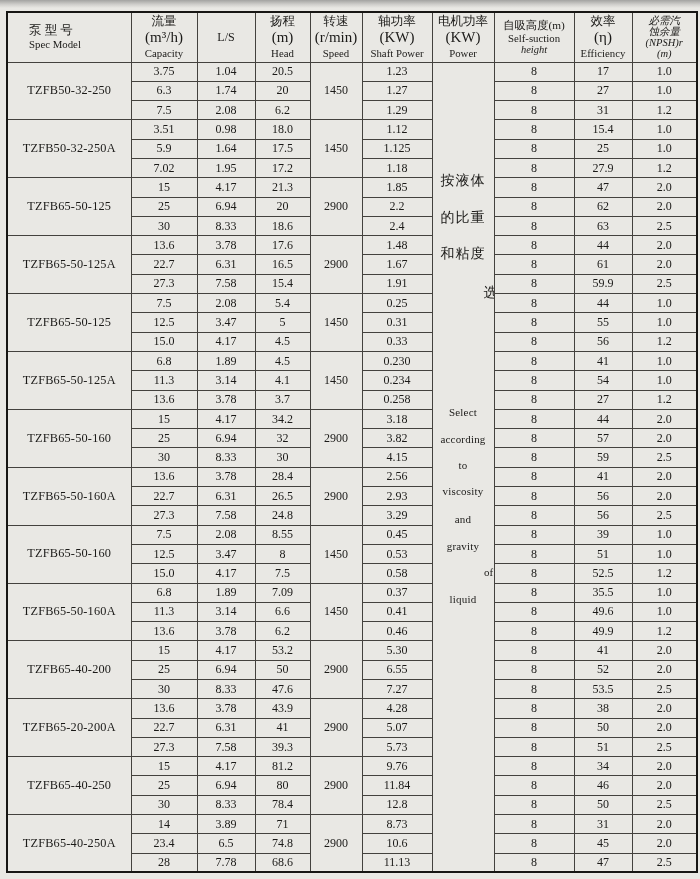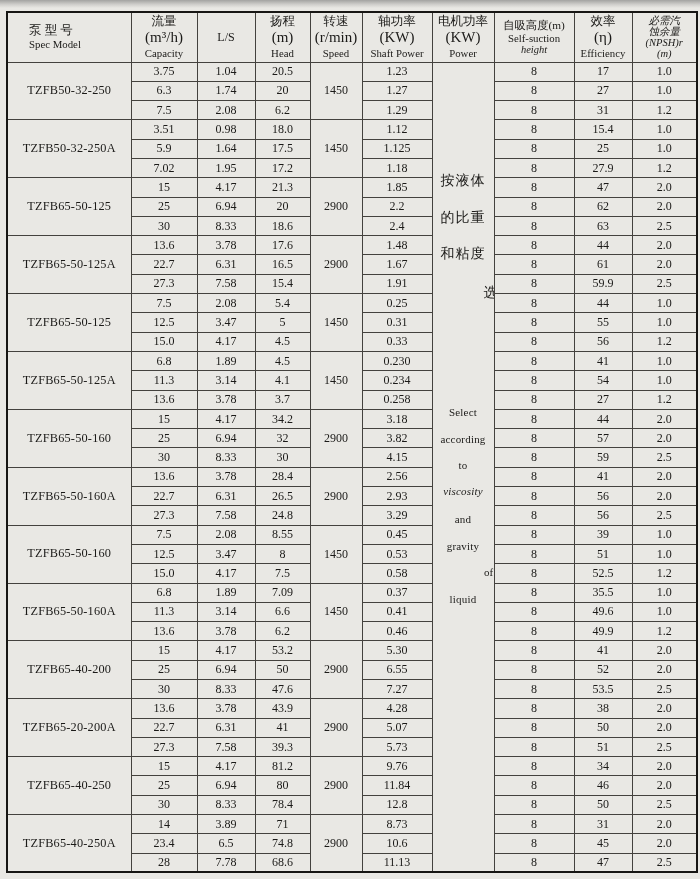--- a/index.html
+++ b/index.html
@@ -121,21 +121,21 @@
         <td rowspan="3" class="num">1450</td>
         <td class="num">1.23</td>
         <td rowspan="42" class="power-note">
           <div class="note-line note-cn" style="top: 14.6%;">按液体</div>
           <div class="note-line note-cn" style="top: 19.2%;">的比重</div>
           <div class="note-line note-cn" style="top: 23.7%;">和粘度</div>
           <div class="note-line note-cn" style="top: 28.5%; margin-left: 43px;">选　用</div>
           <div class="note-line note-en" style="top: 43.3%;">Select</div>
           <div class="note-line note-en" style="top: 46.7%;">according</div>
           <div class="note-line note-en" style="top: 49.9%;">to</div>
-          <div class="note-line note-en" style="top: 53.1%; font-style: italic;">viscosity</div>
+          <div class="note-line note-en" style="top: 53.1%;">viscosity</div>
           <div class="note-line note-en" style="top: 56.5%;">and</div>
           <div class="note-line note-en" style="top: 59.9%;">gravity</div>
           <div class="note-line note-en" style="top: 63.1%; text-align: right;">of</div>
           <div class="note-line note-en" style="top: 66.4%;">liquid</div>
         </td>
         <td class="num">8</td>
         <td class="num">17</td>
         <td class="num">1.0</td>
       </tr>
       <tr>

